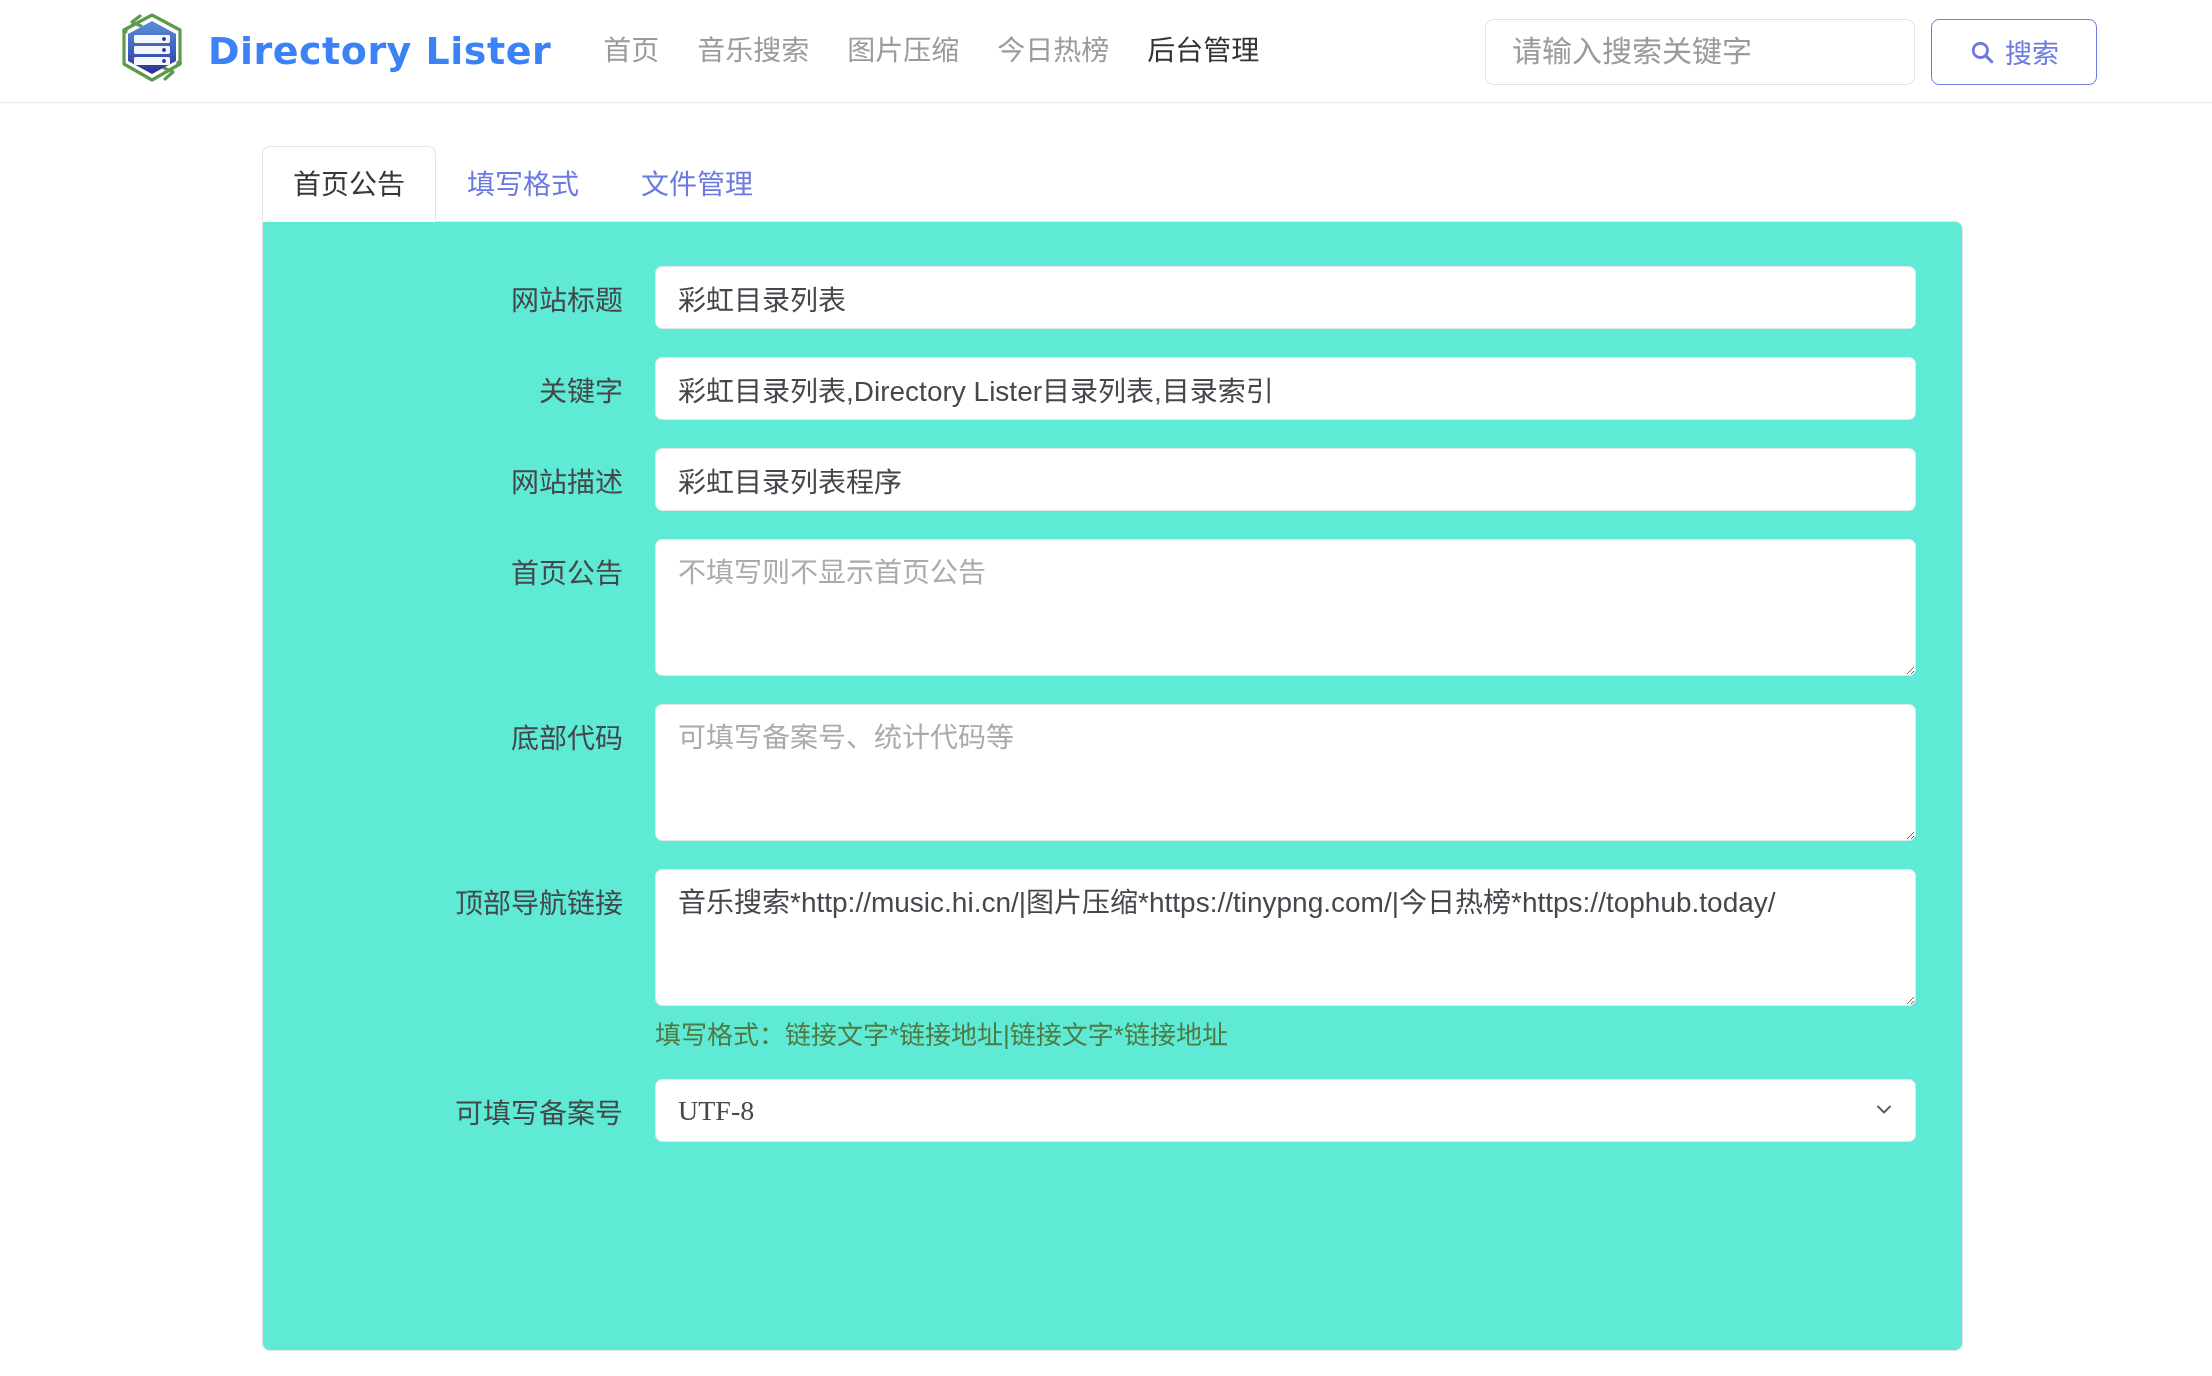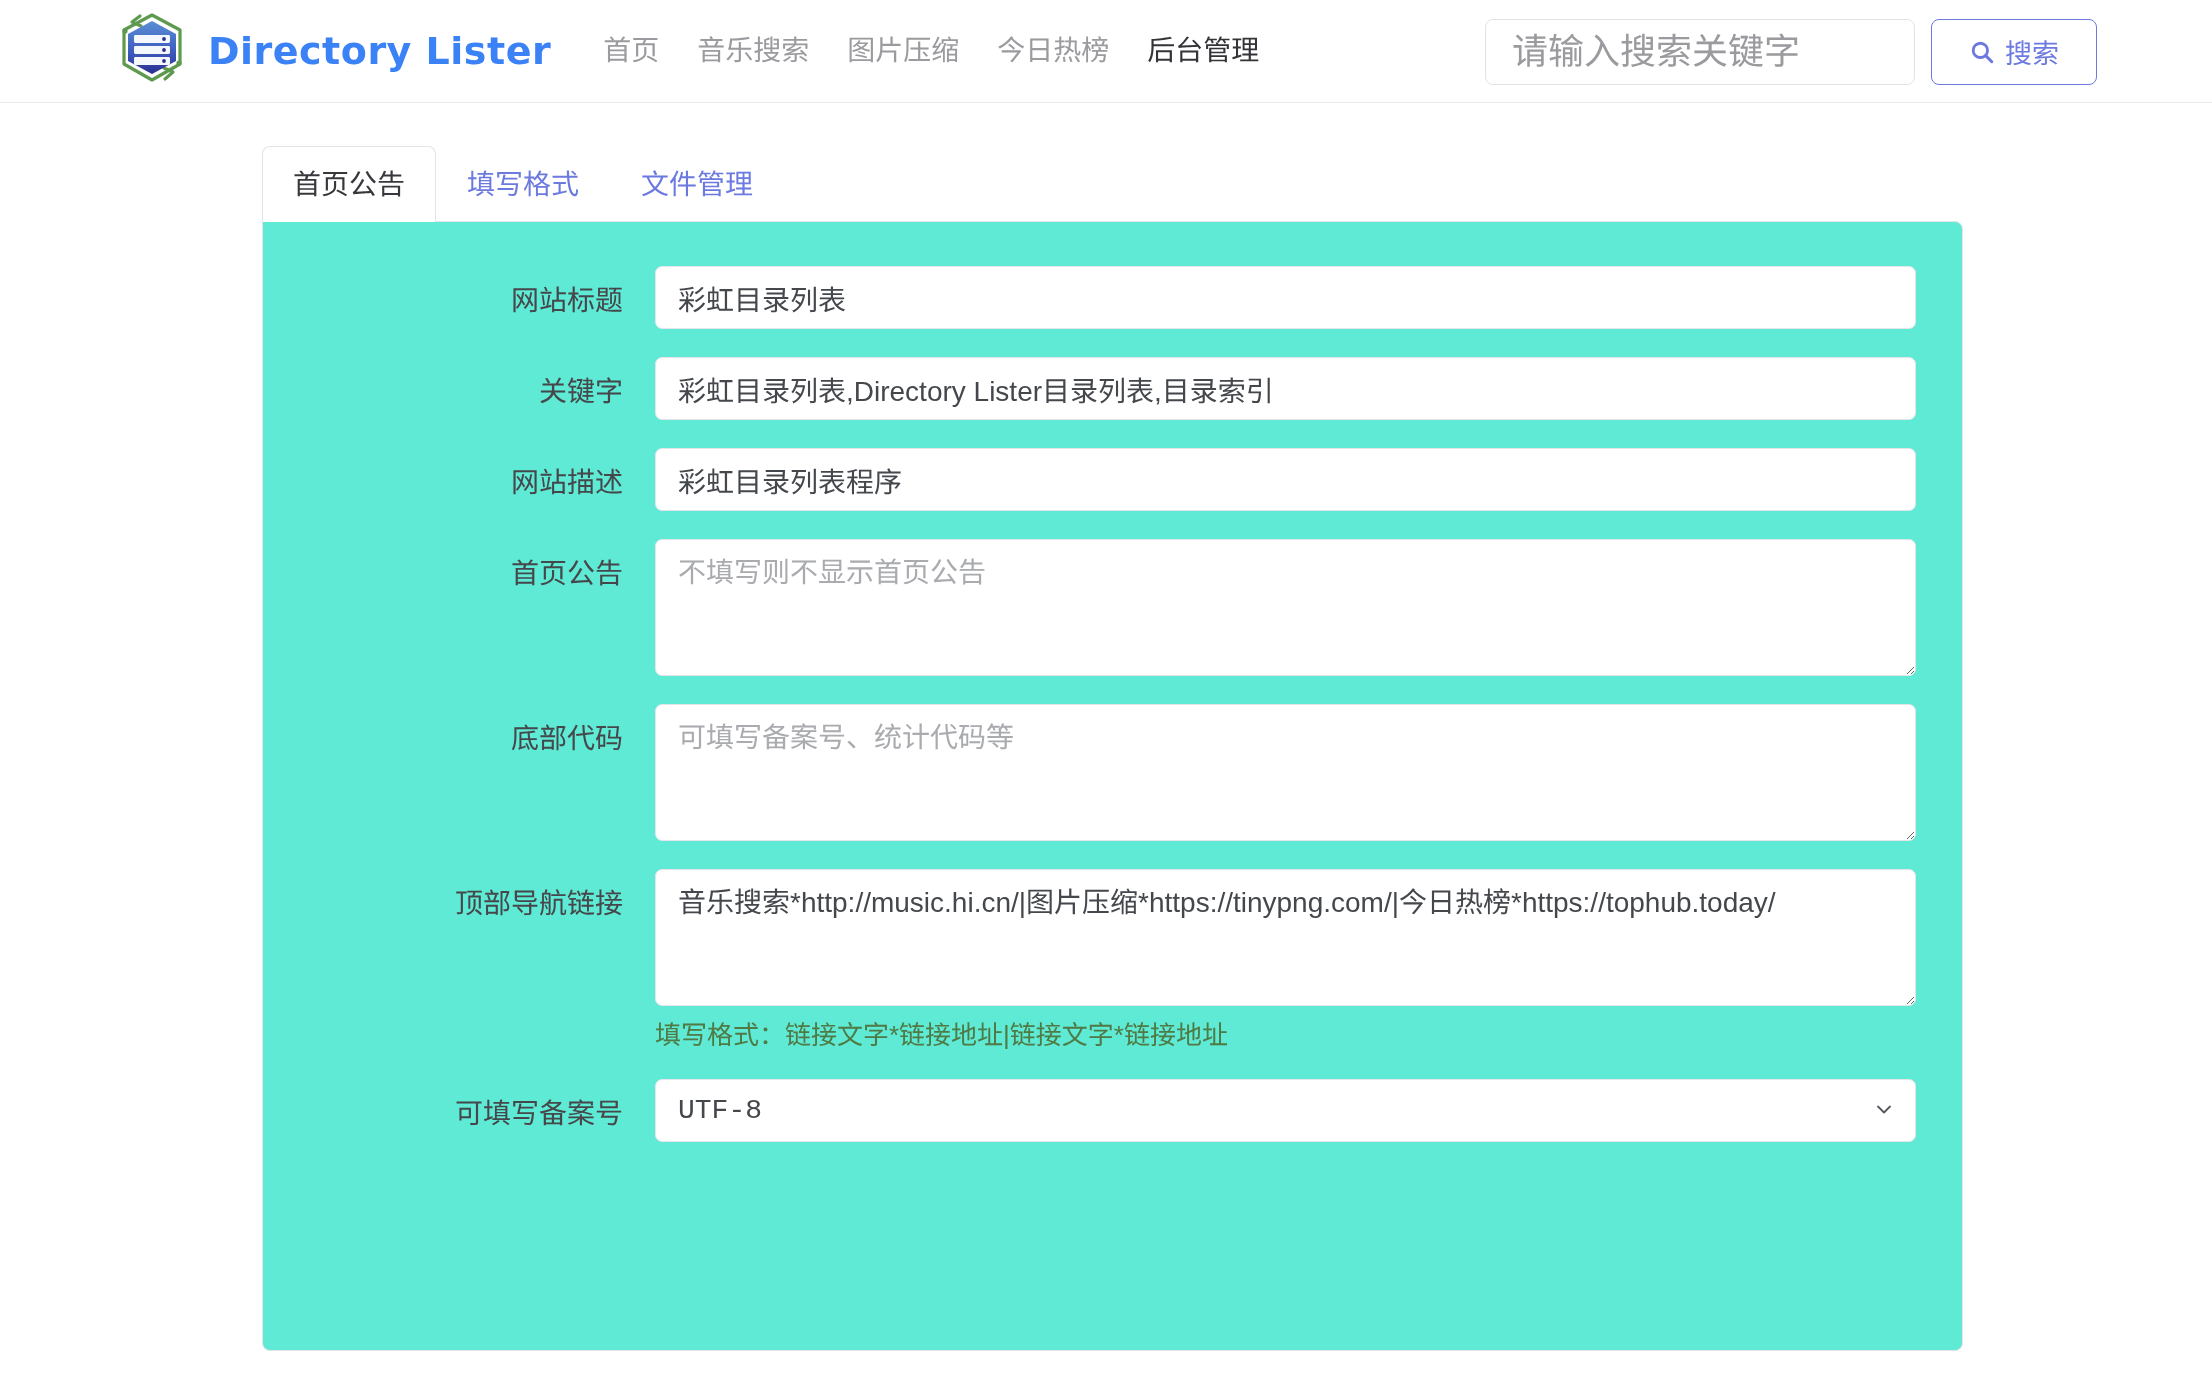--- a/index.html
+++ b/index.html
@@ -63,21 +63,21 @@
     height: 103px;
     display: flex;
     align-items: center;
   }
   .search-input {
     width: 430px;
     height: 66px;
     border: 1px solid #dfe2e6;
     border-radius: 8px;
     padding: 0 26px;
-    font-size: 36px;
+    font-size: 30px;
     color: #55585d;
     outline: none;
     background: #fff;
     font-family: "Liberation Sans", "DejaVu Sans", sans-serif;
   }
   .search-input::placeholder { color: #9a9a9f; }
   .search-btn {
     margin-left: 16px;
     height: 66px;
     min-width: 166px;
@@ -209,21 +209,21 @@
     border: 1px solid #e3e5e8;
     border-radius: 7px;
     padding: 0 50px 0 22px;
     font-size: 28px;
     color: #44474c;
     outline: none;
     background: #fff;
     appearance: none;
     -webkit-appearance: none;
     cursor: pointer;
-    font-family: Liberation Mono, monospace;
+    font-family: Liberation Serif, serif;
   }
   .sel-chevron {
     position: absolute;
     right: 20px;
     top: 50%;
     transform: translateY(-50%);
     pointer-events: none;
     display: block;
   }
 </style>

